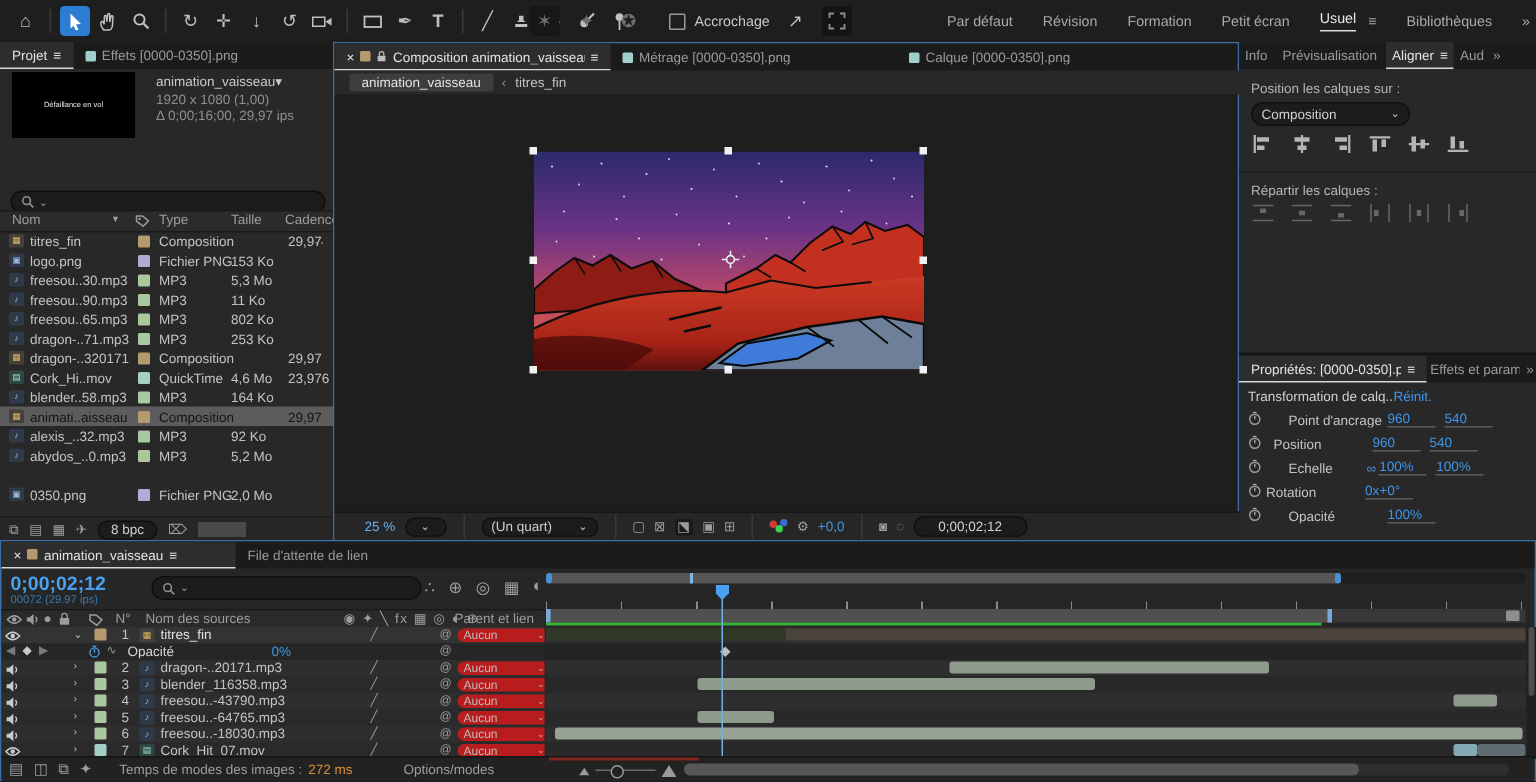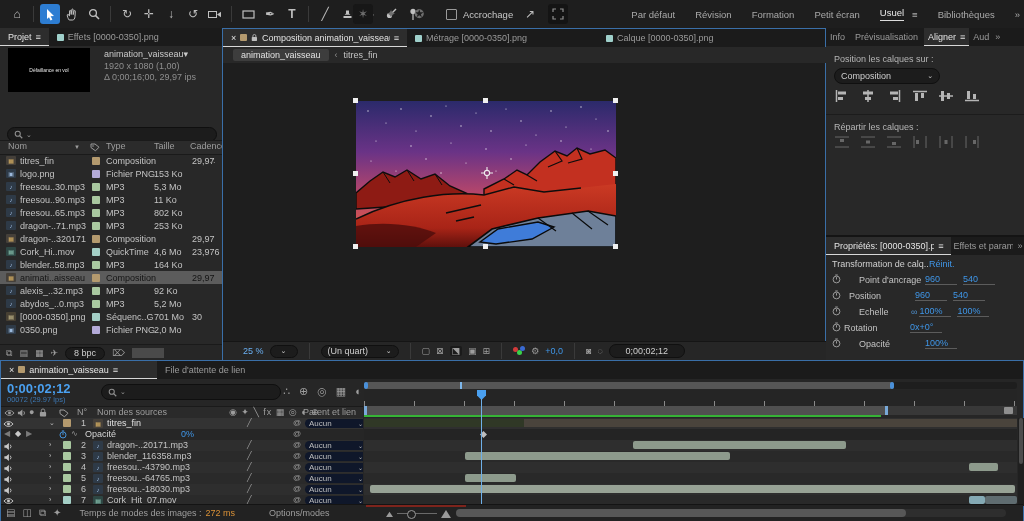--- a/index.html
+++ b/index.html
@@ -48,21 +48,21 @@
   
   .aic{width:20px;height:12px;display:inline-flex;align-items:center;justify-content:center}
   
   .pr-row{position:absolute;left:832px;width:190px;height:13px;display:flex;align-items:center}
   .val{color:#3f96e8;border-bottom:1px solid #5c5c5c;min-width:32px;display:inline-block}
   .stopw{color:#9a9a9a}
   
   .trow{position:absolute;left:0;width:362px;height:11px}
   .track{position:absolute;left:363px;width:653px;height:11px}
   .bar{position:absolute;top:1px;height:8px;border-radius:2px}
-  .dd2{position:absolute;left:304px;top:1px;width:54px;height:9px;background:#0f172a;border-radius:6px;
+  .dd2{position:absolute;left:304px;top:1px;width:54px;height:9px;background:#b91c1c;border-radius:6px;
        display:flex;align-items:center;justify-content:space-between;padding:0 4px;color:#bdbdbd;font-size:8px}
   .lay-eye{position:absolute;left:2px;top:2px}
   .glyph8{font-size:8px;color:#9a9a9a}
   .tick-lbl{position:absolute;top:16px;width:26px;text-align:center;font-size:8px;color:#b8b8b8}
 </style>
 </head>
 <body>
 
 <div id="app">
 
@@ -285,28 +285,20 @@
           <span class="psize">92 Ko</span>
           <span class="prate"></span>
         </div>
       <div class="prow nw" style="top:143px">
           <span class="fic audio">♪</span>
           <span class="pname">abydos_..0.mp3</span>
           <span class="swatch green"></span>
           <span class="ptype">MP3</span>
           <span class="psize">5,2 Mo</span>
           <span class="prate"></span>
-        </div>
-      <div class="prow nw" style="top:156px">
-          <span class="fic seq">▤</span>
-          <span class="pname">[0000-0350].png</span>
-          <span class="swatch teal"></span>
-          <span class="ptype">Séquenc..G</span>
-          <span class="psize">701 Mo</span>
-          <span class="prate">30</span>
         </div>
       <div class="prow nw" style="top:169px">
           <span class="fic png">▣</span>
           <span class="pname">0350.png</span>
           <span class="swatch lav"></span>
           <span class="ptype">Fichier PNG</span>
           <span class="psize">2,0 Mo</span>
           <span class="prate"></span>
         </div>
     </div>

